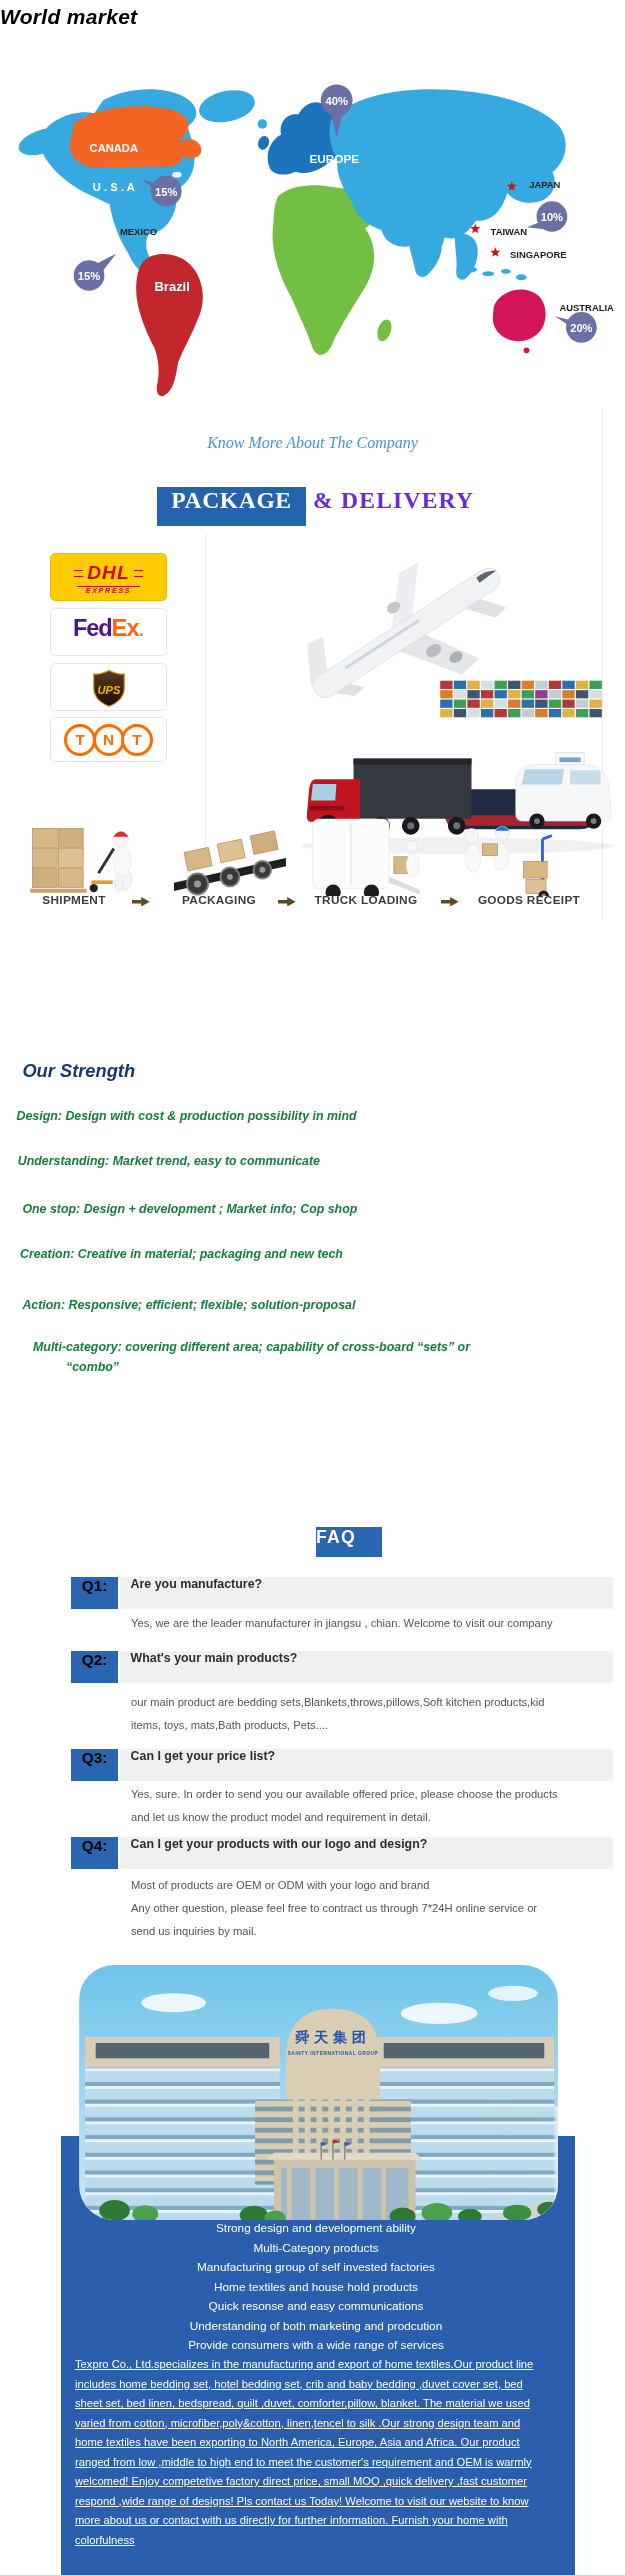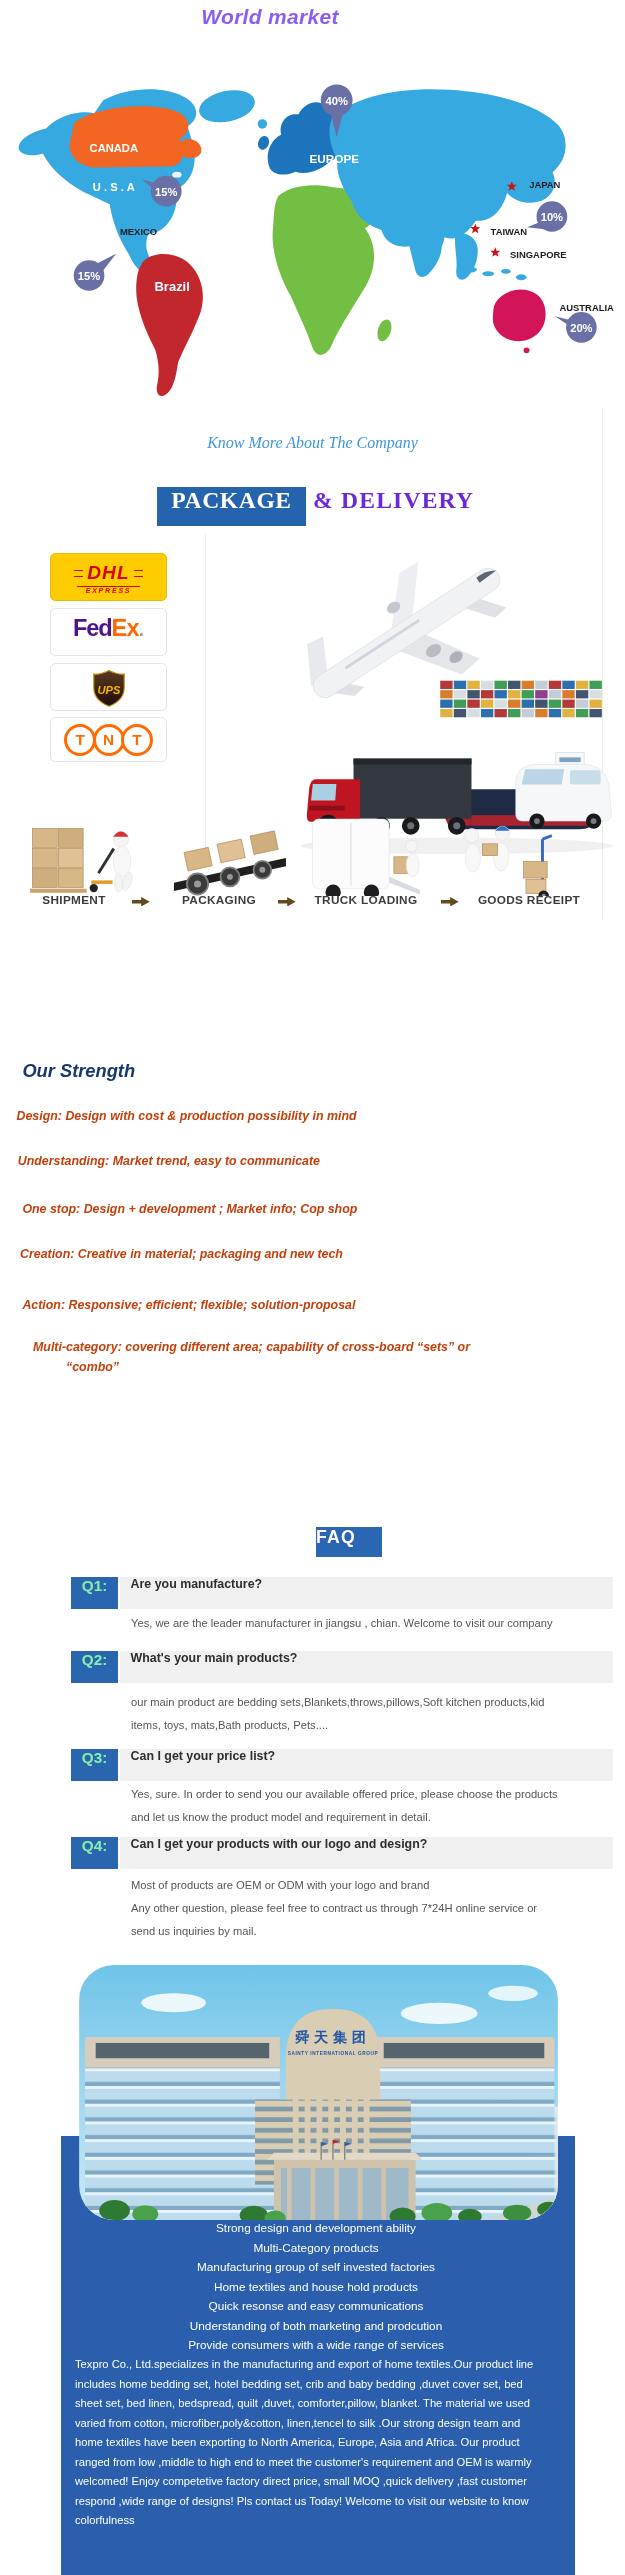--- a/index.html
+++ b/index.html
@@ -1,22 +1,22 @@
 <!DOCTYPE html>
 <html style="font-size:9.4px"><head>
 <meta charset="utf-8">
 <style>
   html,body{margin:0;padding:0;background:#fff;}
   .page{position:relative;width:625px;height:2576px;margin:0 auto;background:#fff;
         font-family:"Liberation Sans",sans-serif;overflow:hidden;}
   .abs{position:absolute;}
 
   
-  .page-title{left:0;top:4.7px;width:540px;text-align:center;
-    font:italic bold 21px "Liberation Sans",sans-serif;color:#8b5cf6;letter-spacing:0.3px;}
+  .page-title{left:0;top:4.7px;width:540px;text-align:left;
+    font:italic bold 21px "Liberation Sans",sans-serif;color:#000000;letter-spacing:0.3px;}
 
   
   .tagline{left:0;top:434px;width:625px;text-align:center;
     font:italic 16px "Liberation Serif",serif;color:#3f96db;}
   .pkg-box{left:157px;top:487px;width:149px;height:39px;background:#2563ac;
     color:#fff;text-align:center;line-height:39px;
     font:bold 23.6px "Liberation Serif",serif;letter-spacing:0.6px;}
   .pkg-rest{left:313px;top:487px;height:39px;line-height:39px;color:#6d28d9;
     font:bold 23.6px "Liberation Serif",serif;letter-spacing:1.2px;}
 
@@ -41,37 +41,37 @@
          color:#ff6b00;font:bold 15.3px "Liberation Sans",sans-serif;line-height:26px;margin:0 -1.8px;background:#fff;}
 
   
   .step-label{top:893px;height:17.7px;text-align:center;color:#3c3c3c;
     font:bold 11.8px "Liberation Sans",sans-serif;letter-spacing:0.3px;white-space:nowrap;}
   .step-arrow{top:897px;width:17.7px;height:9.4px;background:#5f4b1e;
     clip-path:polygon(0 32%,52% 32%,52% 0,100% 50%,52% 100%,52% 68%,0 68%);}
 
   
   .strength-title{left:22.4px;top:1060px;font:italic bold 18.3px "Liberation Sans",sans-serif;color:#17386e;}
-  .strength-item{font:italic bold 12.4px "Liberation Sans",sans-serif;color:#c2410c;white-space:nowrap;}
+  .strength-item{font:italic bold 12.4px "Liberation Sans",sans-serif;color:#15803d;white-space:nowrap;}
 
   
   .faq-badge{left:316px;top:1527px;width:66px;height:29.5px;background:#2a66b1;color:#fff;
     line-height:29.5px;font:bold 17.7px "Liberation Sans",sans-serif;letter-spacing:1.2px;}
   .q-band{left:120px;width:493px;height:32px;background:#f0f0f0;}
   .q-band .q-text{margin-left:10.6px;line-height:32px;font:bold 12.4px "Liberation Sans",sans-serif;color:#2d2d2d;}
-  .q-box{left:71px;width:47px;height:32px;background:#2a65b0;color:#86efac;text-align:center;
+  .q-box{left:71px;width:47px;height:32px;background:#2a65b0;color:#000000;text-align:center;
     line-height:32px;font:bold 15.3px "Liberation Sans",sans-serif;}
   .answer{left:131px;width:472px;font:normal 11.2px "Liberation Sans",sans-serif;color:#555;line-height:23px;}
 
   
   .photo{left:79px;top:1965px;width:479px;height:255px;border-radius:35px;overflow:hidden;z-index:3;}
   .blue-panel{left:61px;top:2136px;width:514px;height:440px;background:#2b5fad;z-index:1;}
   .panel-highlights{position:absolute;top:85px;left:0;right:4px;text-align:center;color:#fff;}
   .panel-highlights div{height:19.5px;line-height:19.5px;font:normal 11.8px "Liberation Sans",sans-serif;}
-  .panel-paragraph{position:absolute;top:222px;left:14px;right:11.8px;color:#fff;}
+  .panel-paragraph{position:absolute;top:222px;left:14px;right:11.8px;color:#fff;text-decoration:underline;}
   .panel-paragraph div{height:19.5px;line-height:19.5px;font:normal 11.2px "Liberation Sans",sans-serif;white-space:nowrap;}
 </style>
 </head>
 <body>
 
 <div class="page">
 
   <div class="abs page-title">World market</div>
 
   <svg class="abs" style="left:0;top:0" width="625" height="413" viewBox="0 0 1060 700">
@@ -424,20 +424,21 @@
     </div>
     <div class="panel-paragraph">
       <div>Texpro Co., Ltd.specializes in the manufacturing and export of home textiles.Our product line</div>
       <div>includes home bedding set, hotel bedding set, crib and baby bedding ,duvet cover set, bed</div>
       <div>sheet set, bed linen, bedspread, quilt ,duvet, comforter,pillow, blanket. The material we used</div>
       <div>varied from cotton, microfiber,poly&amp;cotton, linen,tencel to silk .Our strong design team and</div>
       <div>home textiles have been exporting to North America, Europe, Asia and Africa. Our product</div>
       <div>ranged from low ,middle to high end to meet the customer's requirement and OEM is warmly</div>
       <div>welcomed! Enjoy competetive factory direct price, small MOQ ,quick delivery ,fast customer</div>
       <div>respond ,wide range of designs! Pls contact us Today! Welcome to visit our website to know</div>
+      <div>more about us or contact with us directly for further information. Furnish your home with</div>
       <div>colorfulness</div>
     </div>
   </div>
 
   <div class="abs photo">
     <svg width="479" height="255" viewBox="0 0 811 432">
       <defs>
         <linearGradient id="sky" x1="0" y1="0" x2="0" y2="1">
           <stop offset="0" stop-color="#6fc4e9"></stop>
             <stop offset="1" stop-color="#cdeaf6"></stop>

